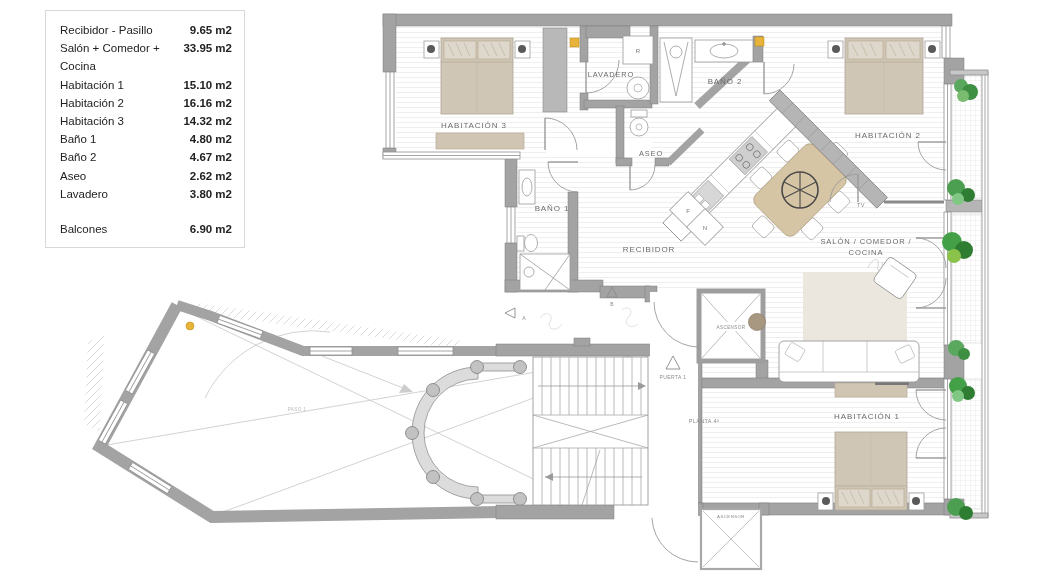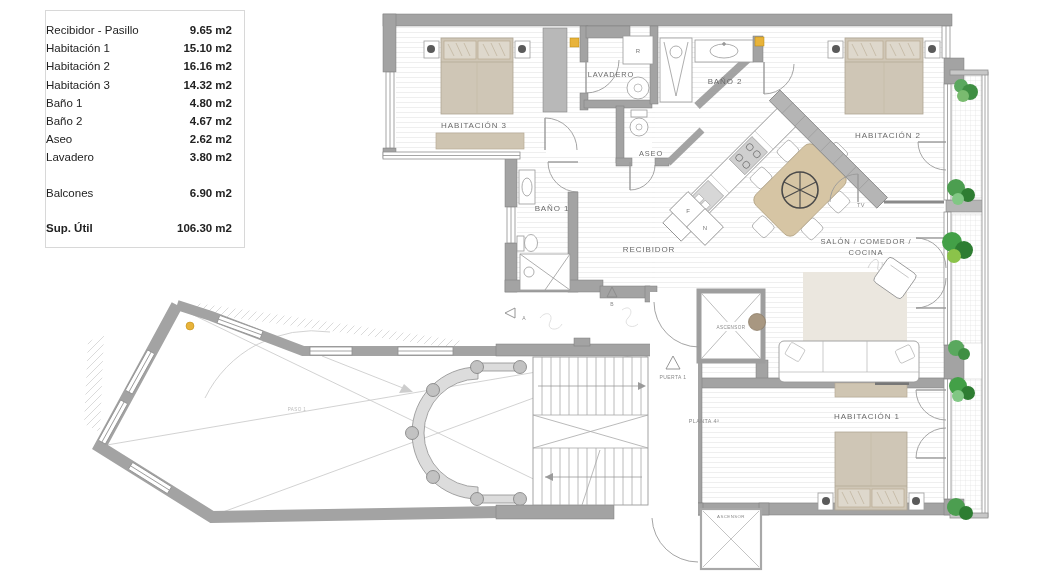--- a/index.html
+++ b/index.html
@@ -1,37 +1,41 @@
 <!DOCTYPE html>
 <html><head>
 <meta charset="utf-8">
 <style>
   html,body{margin:0;padding:0;background:#fff;}
   body{width:1038px;height:578px;position:relative;overflow:hidden;
        font-family:"Liberation Sans",sans-serif;color:#222;}
   .legend{position:absolute;left:45px;top:10px;width:200px;height:238px;
-          border:1px solid #d8d8d8;background:#fff;padding:10px 12px 8px 0;box-sizing:border-box;}
+          border:1px solid #d8d8d8;background:#fff;padding:10px 12px 8px 14px;box-sizing:border-box;}
   .legend-row{display:flex;justify-content:space-between;font-size:11.5px;line-height:18.2px;}
   .legend-row .val{text-align:right;white-space:nowrap;font-weight:bold;}
   .legend-row.bold{font-weight:bold;}
   .legend-row.gap{margin-top:17px;align-items:flex-end;}
   svg text{font-family:"Liberation Sans",sans-serif;}
   .roomlbl{font-size:8px;letter-spacing:.9px;fill:#6b6b6b;text-anchor:middle;}
   .tinylbl{font-size:5px;letter-spacing:.4px;fill:#8a8a8a;text-anchor:middle;}
   .ltr{font-size:6px;fill:#777;text-anchor:middle;}
 </style>
 </head>
 <body>
 
 <div class="legend">
   <div class="legend-row">
       <span>Recibidor - Pasillo</span>
       <span class="val">9.65 m2</span>
     </div>
   <div class="legend-row">
+      <span>Salón + Comedor + Cocina</span>
+      <span class="val">33.95 m2</span>
+    </div>
+  <div class="legend-row">
       <span>Habitación 1</span>
       <span class="val">15.10 m2</span>
     </div>
   <div class="legend-row">
       <span>Habitación 2</span>
       <span class="val">16.16 m2</span>
     </div>
   <div class="legend-row">
       <span>Habitación 3</span>
       <span class="val">14.32 m2</span>
@@ -48,24 +52,20 @@
       <span>Aseo</span>
       <span class="val">2.62 m2</span>
     </div>
   <div class="legend-row">
       <span>Lavadero</span>
       <span class="val">3.80 m2</span>
     </div>
   <div class="legend-row gap">
       <span>Balcones</span>
       <span class="val">6.90 m2</span>
-    </div>
-  <div class="legend-row gap bold">
-      <span>Sup. Útil</span>
-      <span class="val">106.30 m2</span>
     </div>
 </div>
 
 <svg width="1038" height="578" viewBox="0 0 1038 578" style="position:absolute;left:0;top:0;" xmlns="http://www.w3.org/2000/svg">
   <defs>
     <pattern id="fl" width="4" height="5" patternUnits="userSpaceOnUse">
       <line x1="0" y1="2.5" x2="4" y2="2.5" stroke="#ededed" stroke-width="0.9"></line>
     </pattern>
     <pattern id="grid" width="5" height="5" patternUnits="userSpaceOnUse">
       <path d="M0,0H5 M0,0V5" stroke="#e2e2e2" stroke-width="0.7" fill="none"></path>

